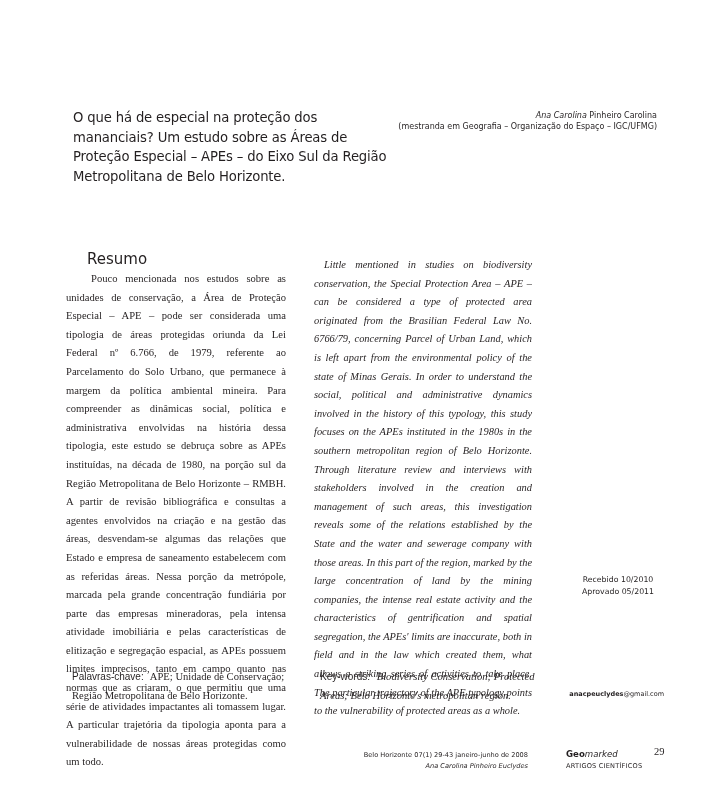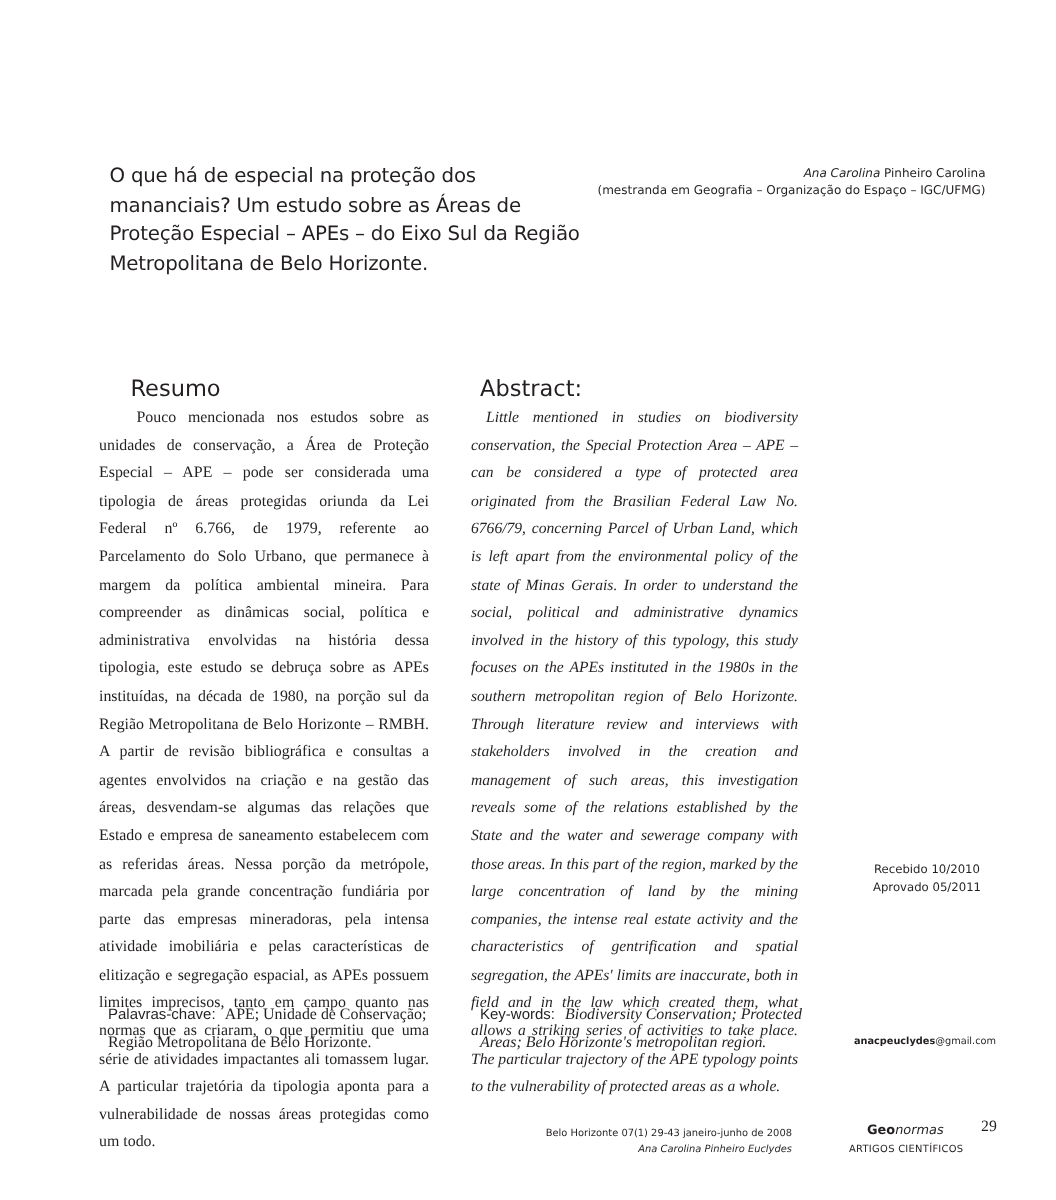--- a/index.html
+++ b/index.html
@@ -125,21 +125,21 @@
       position: absolute;
       left: 566px;
       top: 748px;
       font-family: "DejaVu Sans", sans-serif;
       color: #231f20;
     }
     .journal-name {
       font-size: 8.6px;
       line-height: 12px;
     }
-    .journal-name .geo { font-weight: bold; margin-left: 12px; }
+    .journal-name .geo { font-weight: bold; }
     .journal-name .grafias { font-style: italic; }
     .journal-section {
       font-size: 6.6px;
       line-height: 12px;
       letter-spacing: 0.2px;
     }
     .page-number {
       position: absolute;
       left: 654px;
       top: 746px;
@@ -157,21 +157,20 @@
   <div class="author-name"><span class="first">Ana Carolina</span><span> Pinheiro Carolina</span></div>
   <div>(mestranda em Geografia – Organização do Espaço – IGC/UFMG)</div>
 </div>
 
 <div class="col col-left">
   <div class="section-head">Resumo</div>
   <p class="body-text">Pouco mencionada nos estudos sobre as unidades de conservação, a Área de Proteção Especial – APE – pode ser considerada uma tipologia de áreas protegidas oriunda da Lei Federal nº 6.766, de 1979, referente ao Parcelamento do Solo Urbano, que permanece à margem da política ambiental mineira. Para compreender as dinâmicas social, política e administrativa envolvidas na história dessa tipologia, este estudo se debruça sobre as APEs instituídas, na década de 1980, na porção sul da Região Metropolitana de Belo Horizonte – RMBH. A partir de revisão bibliográfica e consultas a agentes envolvidos na criação e na gestão das áreas, desvendam-se algumas das relações que Estado e empresa de saneamento estabelecem com as referidas áreas. Nessa porção da metrópole, marcada pela grande concentração fundiária por parte das empresas mineradoras, pela intensa atividade imobiliária e pelas características de elitização e segregação espacial, as APEs possuem limites imprecisos, tanto em campo quanto nas normas que as criaram, o que permitiu que uma série de atividades impactantes ali tomassem lugar. A particular trajetória da tipologia aponta para a vulnerabilidade de nossas áreas protegidas como um todo.</p>
 </div>
 
 <div class="col col-right">
-  <div class="section-head">Abstract:</div>
   <p class="body-text">Little mentioned in studies on biodiversity conservation, the Special Protection Area – APE – can be considered a type of protected area originated from the Brasilian Federal Law No. 6766/79, concerning Parcel of Urban Land, which is left apart from the environmental policy of the state of Minas Gerais. In order to understand the social, political and administrative dynamics involved in the history of this typology, this study focuses on the APEs instituted in the 1980s in the southern metropolitan region of Belo Horizonte. Through literature review and interviews with stakeholders involved in the creation and management of such areas, this investigation reveals some of the relations established by the State and the water and sewerage company with those areas. In this part of the region, marked by the large concentration of land by the mining companies, the intense real estate activity and the characteristics of gentrification and spatial segregation, the APEs' limits are inaccurate, both in field and in the law which created them, what allows a striking series of activities to take place. The particular trajectory of the APE typology points to the vulnerability of protected areas as a whole.</p>
 </div>
 
 <div class="dates">
   <div>Recebido 10/2010</div>
   <div>Aprovado 05/2011</div>
 </div>
 
 <div class="keywords kw-left">
   <span class="kw-label">Palavras-chave:</span>
@@ -184,17 +183,17 @@
 </div>
 
 <div class="email"><span class="user">anacpeuclydes</span><span>@gmail.com</span></div>
 
 <div class="footer-left">
   <div>Belo Horizonte 07(1) 29-43 janeiro-junho de 2008</div>
   <div class="footer-author">Ana Carolina Pinheiro Euclydes</div>
 </div>
 
 <div class="journal">
-  <div class="journal-name"><span class="geo">Geo</span><span class="grafias">normas</span></div>
+  <div class="journal-name"><span class="geo">Geo</span><span class="grafias">marked</span></div>
   <div class="journal-section">ARTIGOS CIENTÍFICOS</div>
 </div>
 
 <div class="page-number">29</div>
 
 </body></html>

